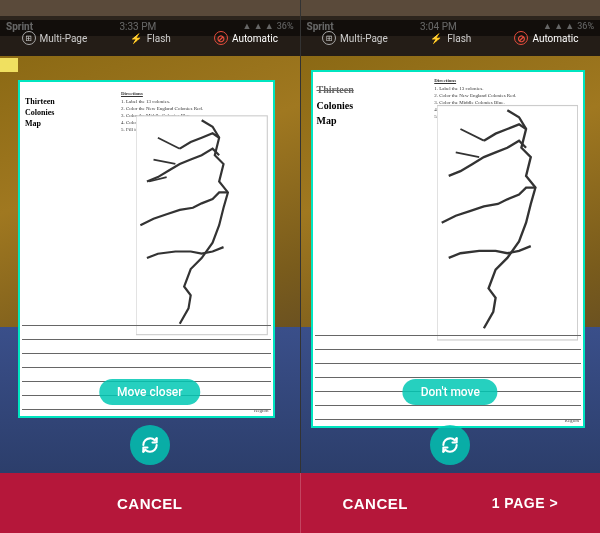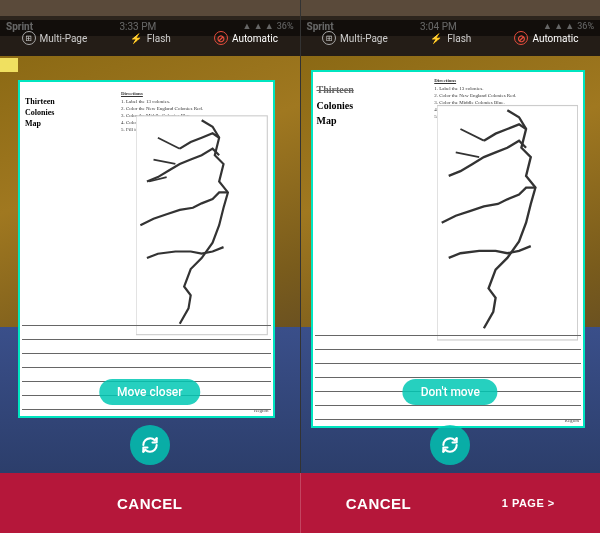--- a/index.html
+++ b/index.html
@@ -255,21 +255,21 @@
       font-size: 15px;
       font-weight: 600;
       letter-spacing: 0.5px;
       cursor: pointer;
       background: none;
       border: none;
       padding: 8px 10px;
     }
 
     .bottom-btn.small {
-      font-size: 11px;
+      font-size: 14px;
     }
 
     
     .directions-block {
       position: absolute;
       top: 8px;
       right: 0px;
       font-size: 5px;
       color: #333;
       line-height: 1.4;

